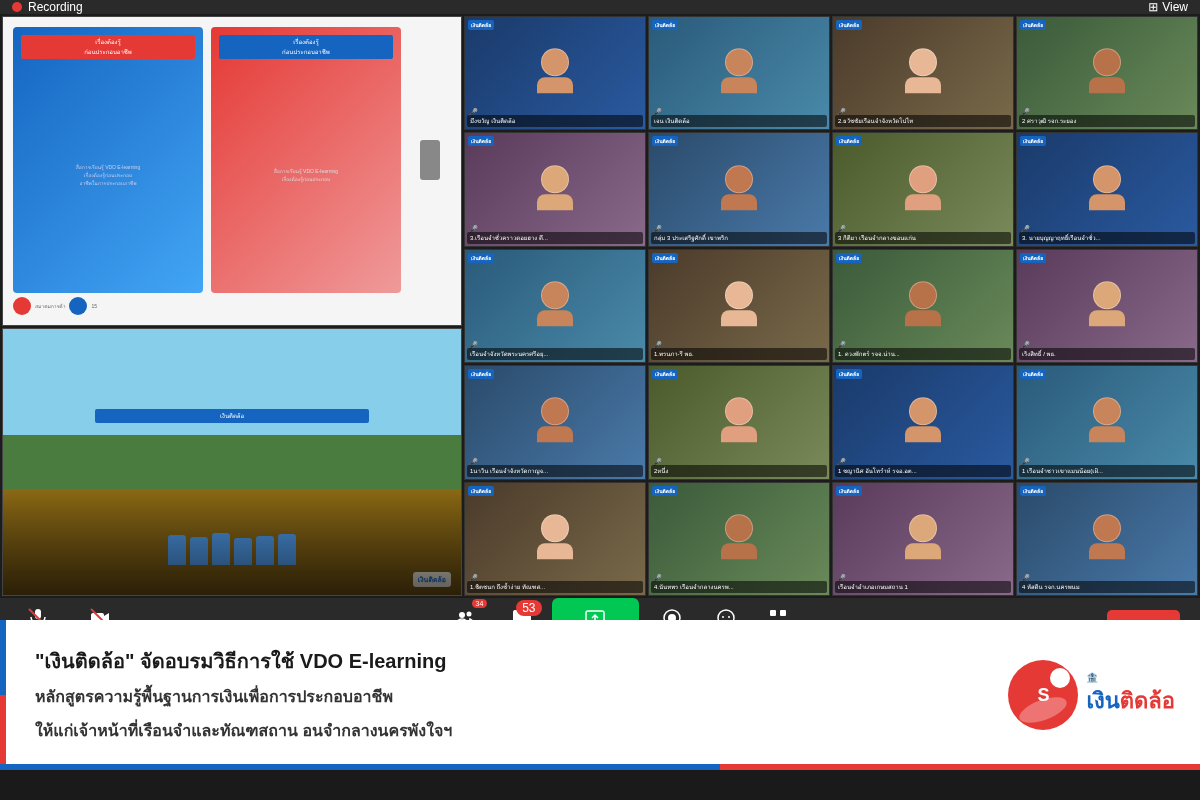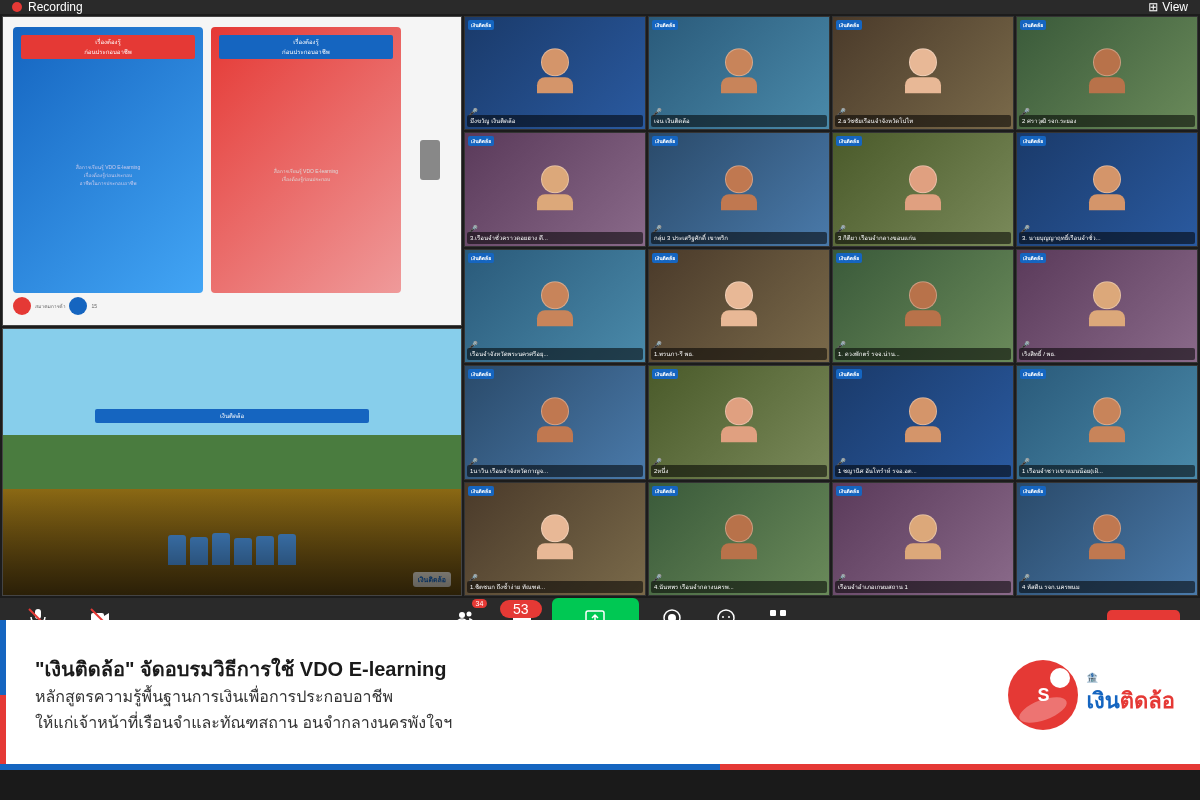--- a/index.html
+++ b/index.html
@@ -267,23 +267,23 @@
     }
 
     .share-screen-btn .label {
       color: white;
       font-weight: bold;
     }
 
     .badge {
       background: #e53935;
       color: white;
-      font-size: 14px;
+      font-size: 12px;
       border-radius: 10px;
-      padding: 1px 13px;
+      padding: 1px 6px;
       position: absolute;
       top: -4px;
       right: -6px;
     }
 
     .badge-container {
       position: relative;
     }
 
     .leave-btn {
@@ -315,22 +315,23 @@
     .promo-title {
       font-size: 20px;
       font-weight: bold;
       color: #1a1a1a;
       line-height: 1.3;
     }
 
     .promo-subtitle {
       font-size: 16px;
       color: #333;
-      margin-top: 4px;
+      margin-top: 12px;
       line-height: 1.4;
+      font-weight: bold;
     }
 
     .promo-logo-area {
       display: flex;
       flex-direction: column;
       align-items: center;
       justify-content: center;
       gap: 5px;
     }
 

